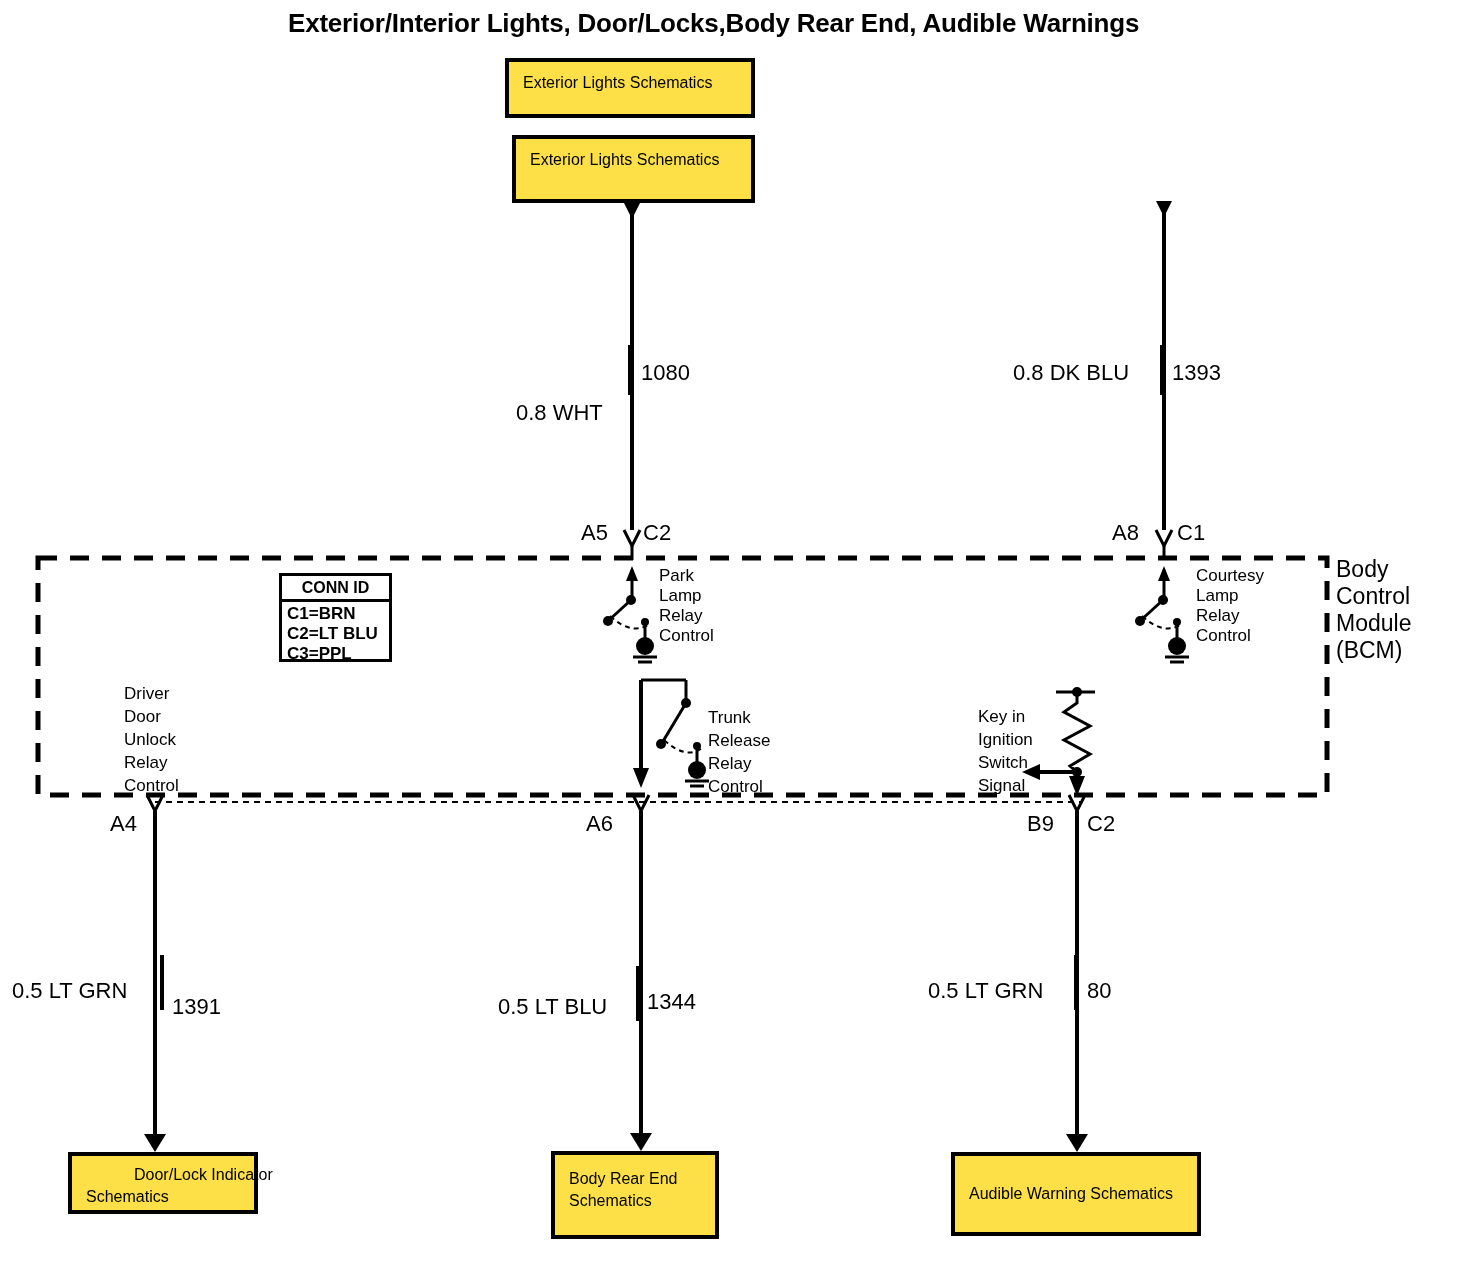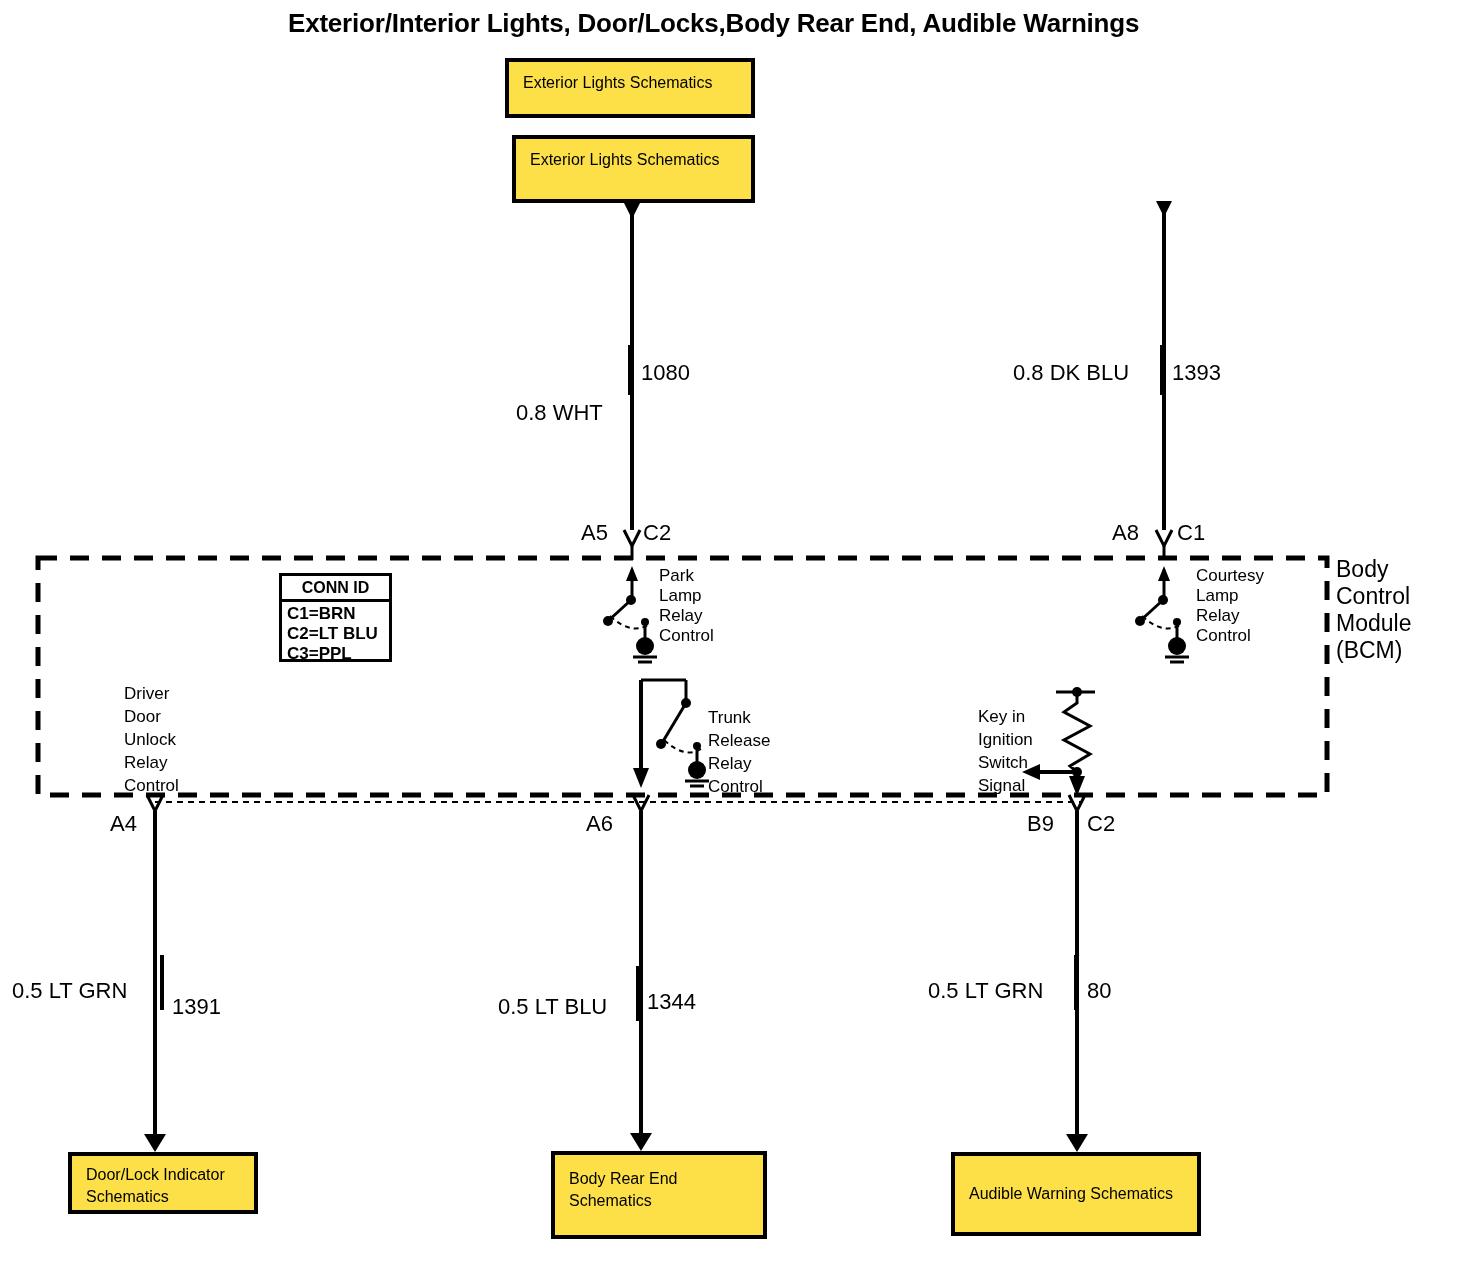--- a/index.html
+++ b/index.html
@@ -95,25 +95,25 @@
   <div class="lbl" style="left:12px;top:978px;">0.5 LT GRN</div>
   <div class="lbl" style="left:172px;top:994px;">1391</div>
 
   <div class="lbl" style="left:498px;top:966px;margin-top:28px;">0.5 LT BLU</div>
   <div class="lbl" style="left:647px;top:989px;">1344</div>
 
   <div class="lbl" style="left:928px;top:978px;">0.5 LT GRN</div>
   <div class="lbl" style="left:1087px;top:978px;">80</div>
 
   <div class="box" style="left:68px;top:1152px;width:190px;height:62px;">
-    <span style="top:8px;">Door/Lock Indicator</span>
+    <span style="top:8px;margin-left:48px;">Door/Lock Indicator</span>
     <span style="top:30px;">Schematics</span>
   </div>
 
-  <div class="box" style="left:551px;top:1151px;width:216px;height:88px;">
+  <div class="box" style="left:551px;top:1151px;width:168px;height:88px;">
     <span style="top:13px;">Body Rear End</span>
     <span style="top:35px;">Schematics</span>
   </div>
 
   <div class="box mid" style="left:951px;top:1152px;width:250px;height:84px;">
     <span>Audible Warning Schematics</span>
   </div>
 
   <svg viewBox="0 0 1476 1280" xmlns="http://www.w3.org/2000/svg">
     <defs>

